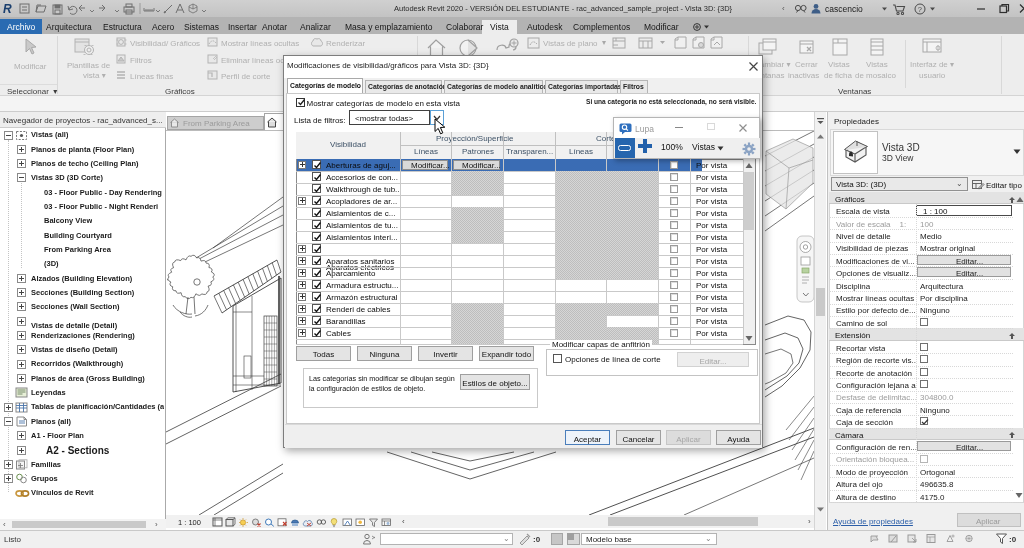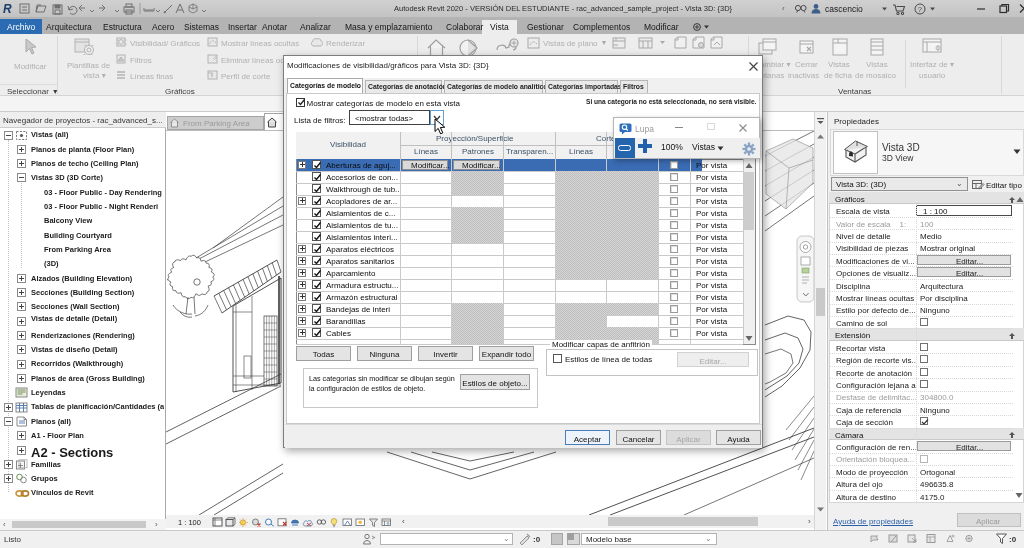--- a/index.html
+++ b/index.html
@@ -73,21 +73,21 @@
 <div class="tx" style="left:46px;top:21.5px;color:#161616;font-size:8.5px">Arquitectura</div>
 <div class="tx" style="left:103px;top:21.5px;color:#161616;font-size:8.5px">Estructura</div>
 <div class="tx" style="left:152px;top:21.5px;color:#161616;font-size:8.5px">Acero</div>
 <div class="tx" style="left:184px;top:21.5px;color:#161616;font-size:8.5px">Sistemas</div>
 <div class="tx" style="left:228px;top:21.5px;color:#161616;font-size:8.5px">Insertar</div>
 <div class="tx" style="left:262px;top:21.5px;color:#161616;font-size:8.5px">Anotar</div>
 <div class="tx" style="left:300px;top:21.5px;color:#161616;font-size:8.5px">Analizar</div>
 <div class="tx" style="left:345px;top:21.5px;color:#161616;font-size:8.5px">Masa y emplazamiento</div>
 <div class="tx" style="left:446px;top:21.5px;color:#161616;font-size:8.5px">Colaborar</div>
 <div class="tx" style="left:490px;top:21.5px;color:#161616;font-size:8.5px">Vista</div>
-<div class="tx" style="left:527px;top:21.5px;color:#161616;font-size:8.5px">Gestionar</div>
+<div class="tx" style="left:527px;top:21.5px;color:#161616;font-size:8.5px">Autodesk</div>
 <div class="tx" style="left:573px;top:21.5px;color:#161616;font-size:8.5px">Complementos</div>
 <div class="tx" style="left:644px;top:21.5px;color:#161616;font-size:8.5px">Modificar</div>
 <svg class="ab" style="left:692px;top:22px" width="20" height="11" viewBox="0 0 20 11" fill="none" stroke="#333" stroke-width="1">
  <circle cx="5" cy="5" r="3.4"></circle>
     <circle cx="5" cy="5" r="1.2"></circle>
     <path d="M12 3.5 l2.5 3 2.5-3 z" fill="#333" stroke="none"></path>
 </svg>
 <div class="ab" style="left:0px;top:34px;width:1024px;height:62px;background:#ededed;border-bottom:1px solid #d4d4d4"></div>
 <div class="ab" style="left:57px;top:36px;width:1px;height:58px;background:#d8d8d8"></div>
 <div class="ab" style="left:417px;top:36px;width:1px;height:58px;background:#d8d8d8"></div>
@@ -226,21 +226,21 @@
 <div class="ab" style="left:19px;top:292.13px;width:5px;height:1px;background:#444"></div>
 <div class="ab" style="left:21px;top:290.13px;width:1px;height:5px;background:#444"></div>
 <div class="tx" style="left:31px;top:287.83px;color:#1a1a1a;font-weight:bold;font-size:7.5px;max-width:133px;overflow:hidden">Secciones (Building Section)</div>
 <div class="ab" style="left:17px;top:302.46000000000004px;width:9px;height:9px;border:1px solid #8a8a8a;background:#fff"></div>
 <div class="ab" style="left:19px;top:306.46000000000004px;width:5px;height:1px;background:#444"></div>
 <div class="ab" style="left:21px;top:304.46000000000004px;width:1px;height:5px;background:#444"></div>
 <div class="tx" style="left:31px;top:302.16px;color:#1a1a1a;font-weight:bold;font-size:7.5px;max-width:133px;overflow:hidden">Secciones (Wall Section)</div>
 <div class="ab" style="left:17px;top:316.78999999999996px;width:9px;height:9px;border:1px solid #8a8a8a;background:#fff"></div>
 <div class="ab" style="left:19px;top:320.78999999999996px;width:5px;height:1px;background:#444"></div>
 <div class="ab" style="left:21px;top:318.78999999999996px;width:1px;height:5px;background:#444"></div>
-<div class="tx" style="left:31px;top:314px;color:#1a1a1a;font-weight:bold;font-size:7.5px;max-width:133px;overflow:hidden">Vistas de detalle (Detail)</div>
+<div class="tx" style="left:31px;top:321px;color:#1a1a1a;font-weight:bold;font-size:7.5px;max-width:133px;overflow:hidden">Vistas de detalle (Detail)</div>
 <div class="ab" style="left:17px;top:331.12px;width:9px;height:9px;border:1px solid #8a8a8a;background:#fff"></div>
 <div class="ab" style="left:19px;top:335.12px;width:5px;height:1px;background:#444"></div>
 <div class="ab" style="left:21px;top:333.12px;width:1px;height:5px;background:#444"></div>
 <div class="tx" style="left:31px;top:330.82px;color:#1a1a1a;font-weight:bold;font-size:7.5px;max-width:133px;overflow:hidden">Renderizaciones (Rendering)</div>
 <div class="ab" style="left:17px;top:345.45px;width:9px;height:9px;border:1px solid #8a8a8a;background:#fff"></div>
 <div class="ab" style="left:19px;top:349.45px;width:5px;height:1px;background:#444"></div>
 <div class="ab" style="left:21px;top:347.45px;width:1px;height:5px;background:#444"></div>
 <div class="tx" style="left:31px;top:345.15px;color:#1a1a1a;font-weight:bold;font-size:7.5px;max-width:133px;overflow:hidden">Vistas de diseño (Detail)</div>
 <div class="ab" style="left:17px;top:359.78px;width:9px;height:9px;border:1px solid #8a8a8a;background:#fff"></div>
 <div class="ab" style="left:19px;top:363.78px;width:5px;height:1px;background:#444"></div>
@@ -271,21 +271,21 @@
     <path d="M4 5 h6 M4 7 h6" stroke="#4a74a8" stroke-width="0.9"></path>
   </svg>
 <div class="tx" style="left:31px;top:416.8px;color:#1a1a1a;font-weight:bold;font-size:7.5px;max-width:133px;overflow:hidden">Planos (all)</div>
 <div class="ab" style="left:17px;top:431.43px;width:9px;height:9px;border:1px solid #8a8a8a;background:#fff"></div>
 <div class="ab" style="left:19px;top:435.43px;width:5px;height:1px;background:#444"></div>
 <div class="ab" style="left:21px;top:433.43px;width:1px;height:5px;background:#444"></div>
 <div class="tx" style="left:31px;top:431.13px;color:#1a1a1a;font-weight:bold;font-size:7.5px;max-width:133px;overflow:hidden">A1 - Floor Plan</div>
 <div class="ab" style="left:17px;top:445.76px;width:9px;height:9px;border:1px solid #8a8a8a;background:#fff"></div>
 <div class="ab" style="left:19px;top:449.76px;width:5px;height:1px;background:#444"></div>
 <div class="ab" style="left:21px;top:447.76px;width:1px;height:5px;background:#444"></div>
-<div class="tx" style="left:31px;top:445.46px;color:#1a1a1a;font-weight:bold;font-size:13px;max-width:133px;overflow:hidden">A2 - Sections</div>
+<div class="tx" style="left:46px;top:445.46px;color:#1a1a1a;font-weight:bold;font-size:10px;max-width:133px;overflow:hidden">A2 - Sections</div>
 <div class="ab" style="left:4px;top:460.09px;width:9px;height:9px;border:1px solid #8a8a8a;background:#fff"></div>
 <div class="ab" style="left:6px;top:464.09px;width:5px;height:1px;background:#444"></div>
 <div class="ab" style="left:8px;top:462.09px;width:1px;height:5px;background:#444"></div>
 <svg class="ab" style="left:15px;top:459.09px" width="13" height="11" viewBox="0 0 13 11">
     <rect x="1.5" y="2" width="8" height="8" fill="#f5f5f5" stroke="#888" stroke-width="1"></rect>
     <rect x="4" y="0.8" width="8" height="8" fill="none" stroke="#aaa" stroke-width="0.8"></rect>
     <path d="M3 6.5 h5 M5.5 4 v5" stroke="#777" stroke-width="0.8"></path>
   </svg>
 <div class="tx" style="left:31px;top:459.78999999999996px;color:#1a1a1a;font-weight:bold;font-size:7.5px;max-width:133px;overflow:hidden">Familias</div>
 <div class="ab" style="left:4px;top:474.42px;width:9px;height:9px;border:1px solid #8a8a8a;background:#fff"></div>
@@ -775,21 +775,21 @@
 <div class="ab" style="left:12px;top:186.5px;width:447px;height:1px;background:#c9c9c9"></div>
 <div class="ab" style="left:272px;top:186.5px;width:50px;height:12.0px;background-image:conic-gradient(#bdbdbd 25%,#d6d6d6 0 50%,#bdbdbd 0 75%,#d6d6d6 0);background-size:2px 2px"></div>
 <div class="ab" style="left:323px;top:186.5px;width:51px;height:12.0px;background-image:conic-gradient(#bdbdbd 25%,#d6d6d6 0 50%,#bdbdbd 0 75%,#d6d6d6 0);background-size:2px 2px"></div>
 <div class="ab" style="left:14px;top:188.5px;width:8px;height:8px;background:#fff;border:1px solid #7a7a7a"></div>
 <div class="ab" style="left:15.5px;top:192.0px;width:5px;height:1px;background:#333"></div>
 <div class="ab" style="left:17.5px;top:190.0px;width:1px;height:5px;background:#333"></div>
 <div class="ab" style="left:28px;top:188.0px;width:8.5px;height:8.5px;background:#fff;border:1px solid #555"></div>
 <svg class="ab" style="left:28.5px;top:188.5px" width="9" height="9" viewBox="0 0 9 9">
       <path d="M1.5 4.5 L3.5 6.5 L7.5 1.5" fill="none" stroke="#111" stroke-width="1.4"></path>
     </svg>
-<div class="tx" style="left:42px;top:189.0px;color:#0c0c0c">Aparatos eléctricos</div>
+<div class="tx" style="left:42px;top:207px;color:#0c0c0c">Aparatos eléctricos</div>
 <div class="ab" style="left:386px;top:188.7px;width:8px;height:8px;background:#fff;border:1px solid #9a9a9a;box-shadow:inset 1px 1px 0 #ddd"></div>
 <div class="tx" style="left:412px;top:189.0px;color:#0c0c0c">Por vista</div>
 <div class="ab" style="left:12px;top:198.5px;width:447px;height:1px;background:#c9c9c9"></div>
 <div class="ab" style="left:272px;top:198.5px;width:50px;height:12.0px;background-image:conic-gradient(#bdbdbd 25%,#d6d6d6 0 50%,#bdbdbd 0 75%,#d6d6d6 0);background-size:2px 2px"></div>
 <div class="ab" style="left:323px;top:198.5px;width:51px;height:12.0px;background-image:conic-gradient(#bdbdbd 25%,#d6d6d6 0 50%,#bdbdbd 0 75%,#d6d6d6 0);background-size:2px 2px"></div>
 <div class="ab" style="left:14px;top:200.5px;width:8px;height:8px;background:#fff;border:1px solid #7a7a7a"></div>
 <div class="ab" style="left:15.5px;top:204.0px;width:5px;height:1px;background:#333"></div>
 <div class="ab" style="left:17.5px;top:202.0px;width:1px;height:5px;background:#333"></div>
 <div class="ab" style="left:28px;top:200.0px;width:8.5px;height:8.5px;background:#fff;border:1px solid #555"></div>
 <svg class="ab" style="left:28.5px;top:200.5px" width="9" height="9" viewBox="0 0 9 9">
@@ -837,21 +837,21 @@
 <div class="ab" style="left:168px;top:246.5px;width:51px;height:12.0px;background-image:conic-gradient(#bdbdbd 25%,#d6d6d6 0 50%,#bdbdbd 0 75%,#d6d6d6 0);background-size:2px 2px"></div>
 <div class="ab" style="left:272px;top:246.5px;width:50px;height:12.0px;background-image:conic-gradient(#bdbdbd 25%,#d6d6d6 0 50%,#bdbdbd 0 75%,#d6d6d6 0);background-size:2px 2px"></div>
 <div class="ab" style="left:323px;top:246.5px;width:51px;height:12.0px;background-image:conic-gradient(#bdbdbd 25%,#d6d6d6 0 50%,#bdbdbd 0 75%,#d6d6d6 0);background-size:2px 2px"></div>
 <div class="ab" style="left:14px;top:248.5px;width:8px;height:8px;background:#fff;border:1px solid #7a7a7a"></div>
 <div class="ab" style="left:15.5px;top:252.0px;width:5px;height:1px;background:#333"></div>
 <div class="ab" style="left:17.5px;top:250.0px;width:1px;height:5px;background:#333"></div>
 <div class="ab" style="left:28px;top:248.0px;width:8.5px;height:8.5px;background:#fff;border:1px solid #555"></div>
 <svg class="ab" style="left:28.5px;top:248.5px" width="9" height="9" viewBox="0 0 9 9">
       <path d="M1.5 4.5 L3.5 6.5 L7.5 1.5" fill="none" stroke="#111" stroke-width="1.4"></path>
     </svg>
-<div class="tx" style="left:42px;top:249.0px;color:#0c0c0c">Bandejas de interi</div>
+<div class="tx" style="left:42px;top:249.0px;color:#0c0c0c">Renderi de cables</div>
 <div class="ab" style="left:386px;top:248.7px;width:8px;height:8px;background:#fff;border:1px solid #9a9a9a;box-shadow:inset 1px 1px 0 #ddd"></div>
 <div class="tx" style="left:412px;top:249.0px;color:#0c0c0c">Por vista</div>
 <div class="ab" style="left:12px;top:258.5px;width:447px;height:1px;background:#c9c9c9"></div>
 <div class="ab" style="left:168px;top:258.5px;width:51px;height:12.0px;background-image:conic-gradient(#bdbdbd 25%,#d6d6d6 0 50%,#bdbdbd 0 75%,#d6d6d6 0);background-size:2px 2px"></div>
 <div class="ab" style="left:272px;top:258.5px;width:50px;height:12.0px;background-image:conic-gradient(#bdbdbd 25%,#d6d6d6 0 50%,#bdbdbd 0 75%,#d6d6d6 0);background-size:2px 2px"></div>
 <div class="ab" style="left:14px;top:260.5px;width:8px;height:8px;background:#fff;border:1px solid #7a7a7a"></div>
 <div class="ab" style="left:15.5px;top:264.0px;width:5px;height:1px;background:#333"></div>
 <div class="ab" style="left:17.5px;top:262.0px;width:1px;height:5px;background:#333"></div>
 <div class="ab" style="left:28px;top:260.0px;width:8.5px;height:8.5px;background:#fff;border:1px solid #555"></div>
 <svg class="ab" style="left:28.5px;top:260.5px" width="9" height="9" viewBox="0 0 9 9">
@@ -894,21 +894,21 @@
 <svg class="ab" style="left:461px;top:278.5px" width="8" height="7" viewBox="0 0 8 7" fill="#666">
       <path d="M4 6 L7.5 1 H0.5 z"></path>
     </svg>
 <div class="btn" style="left:12px;top:290px;width:55px;height:14.5px;padding-top:3px;white-space:nowrap">Todas</div>
 <div class="btn" style="left:73px;top:290px;width:55px;height:14.5px;padding-top:3px;white-space:nowrap">Ninguna</div>
 <div class="btn" style="left:134px;top:290px;width:55px;height:14.5px;padding-top:3px;white-space:nowrap">Invertir</div>
 <div class="btn" style="left:195px;top:290px;width:55px;height:14.5px;padding-top:3px;white-space:nowrap">Expandir todo</div>
 <div class="ab" style="left:262px;top:293px;width:212px;height:27px;border:1px solid #c3c3c3"></div>
 <div class="tx" style="left:266px;top:284px;color:#111;background:#fff;padding:0 2px">Modificar capas de anfitrión</div>
 <div class="ab" style="left:269px;top:298px;width:8.5px;height:8.5px;background:#fff;border:1px solid #555"></div>
-<div class="tx" style="left:281px;top:299px;color:#111">Estilos de línea de todas</div>
+<div class="tx" style="left:281px;top:299px;color:#111">Opciones de línea de corte</div>
 <div class="btn" style="left:393px;top:296px;width:72px;height:15px;background:#eee;border:1px solid #d2d2d2;color:#a6a6a6;padding-top:3.5px">Editar...</div>
 <div class="ab" style="left:19px;top:312px;width:235px;height:40px;border:1px solid #c9c9c9"></div>
 <div class="tx" style="left:25px;top:318px;color:#111;font-size:7.2px">Las categorías sin modificar se dibujan según</div>
 <div class="tx" style="left:25px;top:327.5px;color:#111;font-size:7.2px">la configuración de estilos de objeto.</div>
 <div class="btn" style="left:176px;top:318px;width:70px;height:16px;padding-top:4px;white-space:nowrap">Estilos de objeto...</div>
 <div class="ab" style="left:1px;top:368px;width:477px;height:24px;background:#efefef;border-top:1px solid #d9d9d9"></div>
 <div class="btn" style="left:281px;top:374px;width:45px;height:15px;background:#edf3fa;border:1px solid #4a7ebb;padding-top:3.5px">Aceptar</div>
 <div class="btn" style="left:332px;top:374px;width:45px;height:15px;padding-top:3.5px">Cancelar</div>
 <div class="btn" style="left:382px;top:374px;width:45px;height:15px;background:#dcdcdc;border:1px solid #c6c6c6;color:#a6a6a6;padding-top:3.5px">Aplicar</div>
 <div class="btn" style="left:432px;top:374px;width:45px;height:15px;padding-top:3.5px">Ayuda</div>

